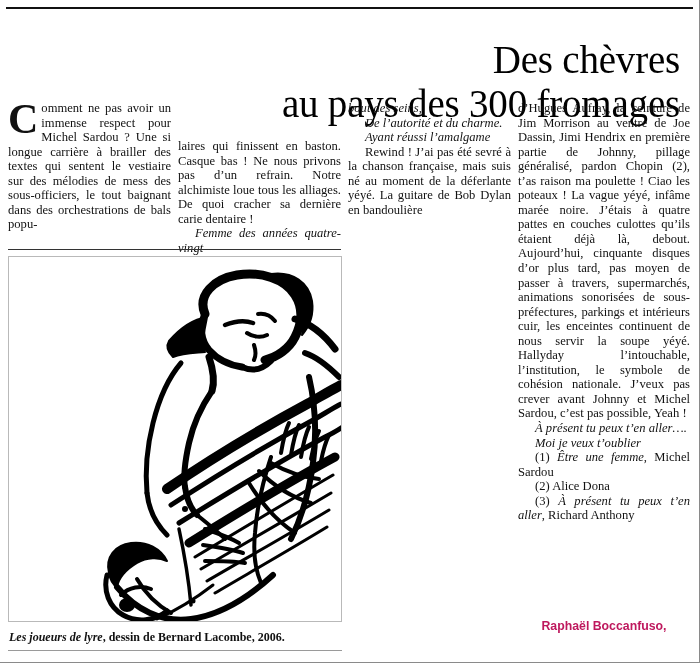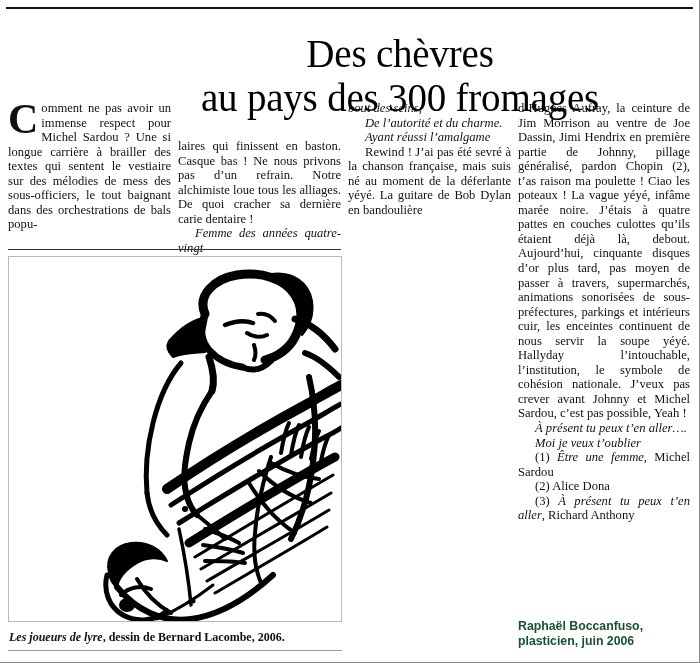--- a/index.html
+++ b/index.html
@@ -29,23 +29,23 @@
     position: absolute;
     left: 6px; top: 7px;
     width: 687px;
     height: 2px;
     background: #111;
   }
   
   .headline {
     position: absolute;
     left: 120px;
-    top: 6px;
+    top: 12px;
     width: 560px;
-    text-align: center;
+    text-align: right;
     font-family: "Liberation Serif", serif;
     font-size: 39px;
     line-height: 44px;
     font-weight: 400;
     letter-spacing: -0.2px;
     color: #000;
   }
   .headline .l1 { display: block; }
   .headline .l2 { display: block; }
 
@@ -123,26 +123,26 @@
     height: 1px;
     background: #9a9a9a;
   }
 
   
   .signature {
     position: absolute;
     left: 518px;
     top: 619px;
     width: 172px;
-    text-align: left;
+    text-align: center;
     font-family: "Liberation Sans", sans-serif;
     font-weight: 700;
     font-size: 12.3px;
     line-height: 15.2px;
-    color: #14532d;
+    color: #be185d;
   }
   .signature span { display: block; }
 </style>
 </head>
 <body>
 
 <div class="page">
 
   <div class="top-rule"></div>
 
@@ -266,16 +266,15 @@
   </div>
 
   <div class="cap-rule-bottom"></div>
 
   <div class="caption">
     <span class="t">Les joueurs de lyre</span><span class="r">, dessin de Bernard Lacombe, 2006.</span>
   </div>
 
   <div class="signature">
     <span>Raphaël Boccanfuso,</span>
-    <span>plasticien, juin 2006</span>
   </div>
 
 </div>
 
 </body></html>

